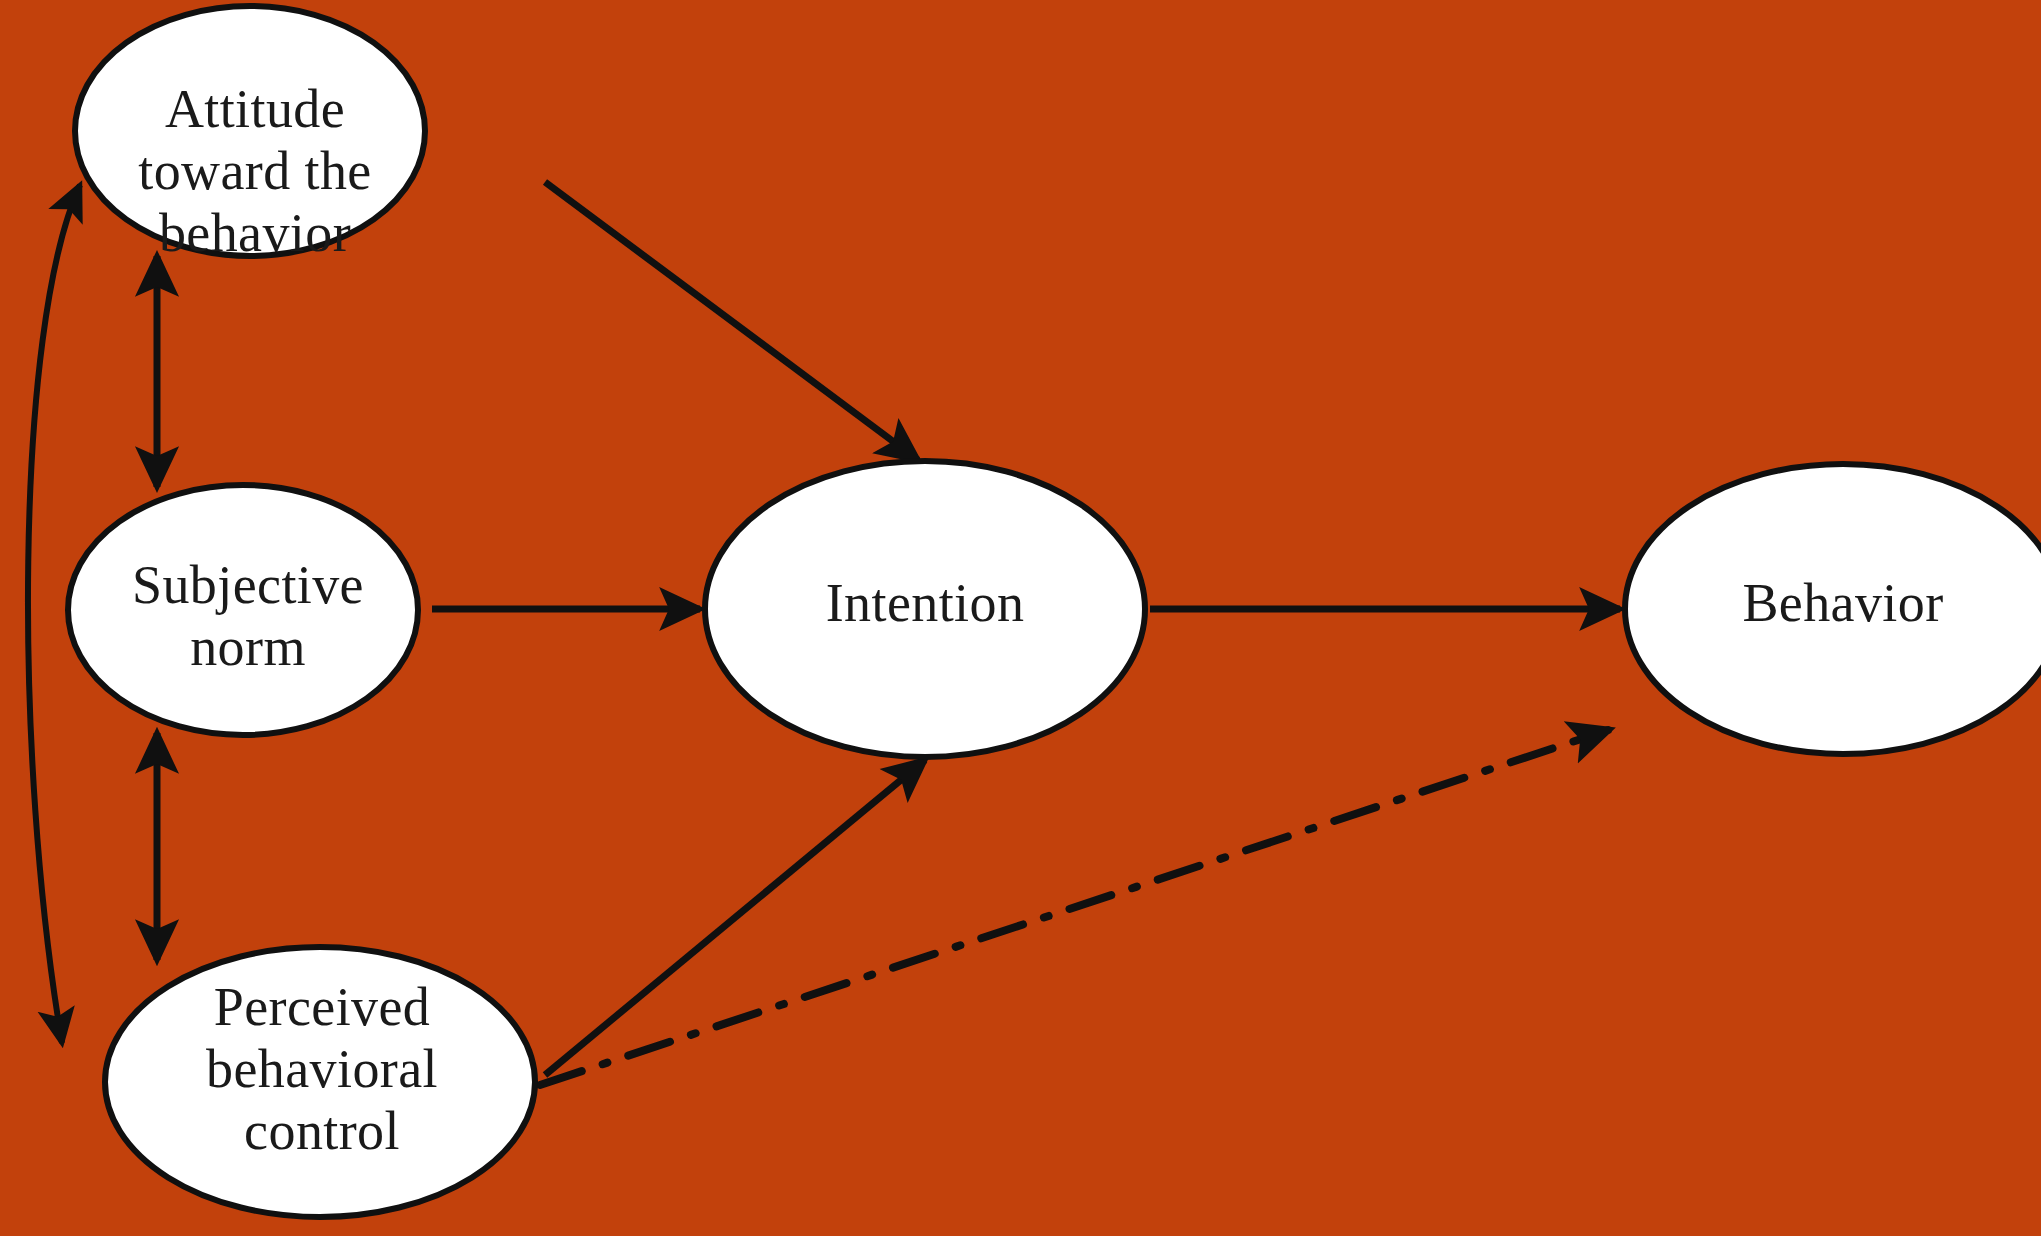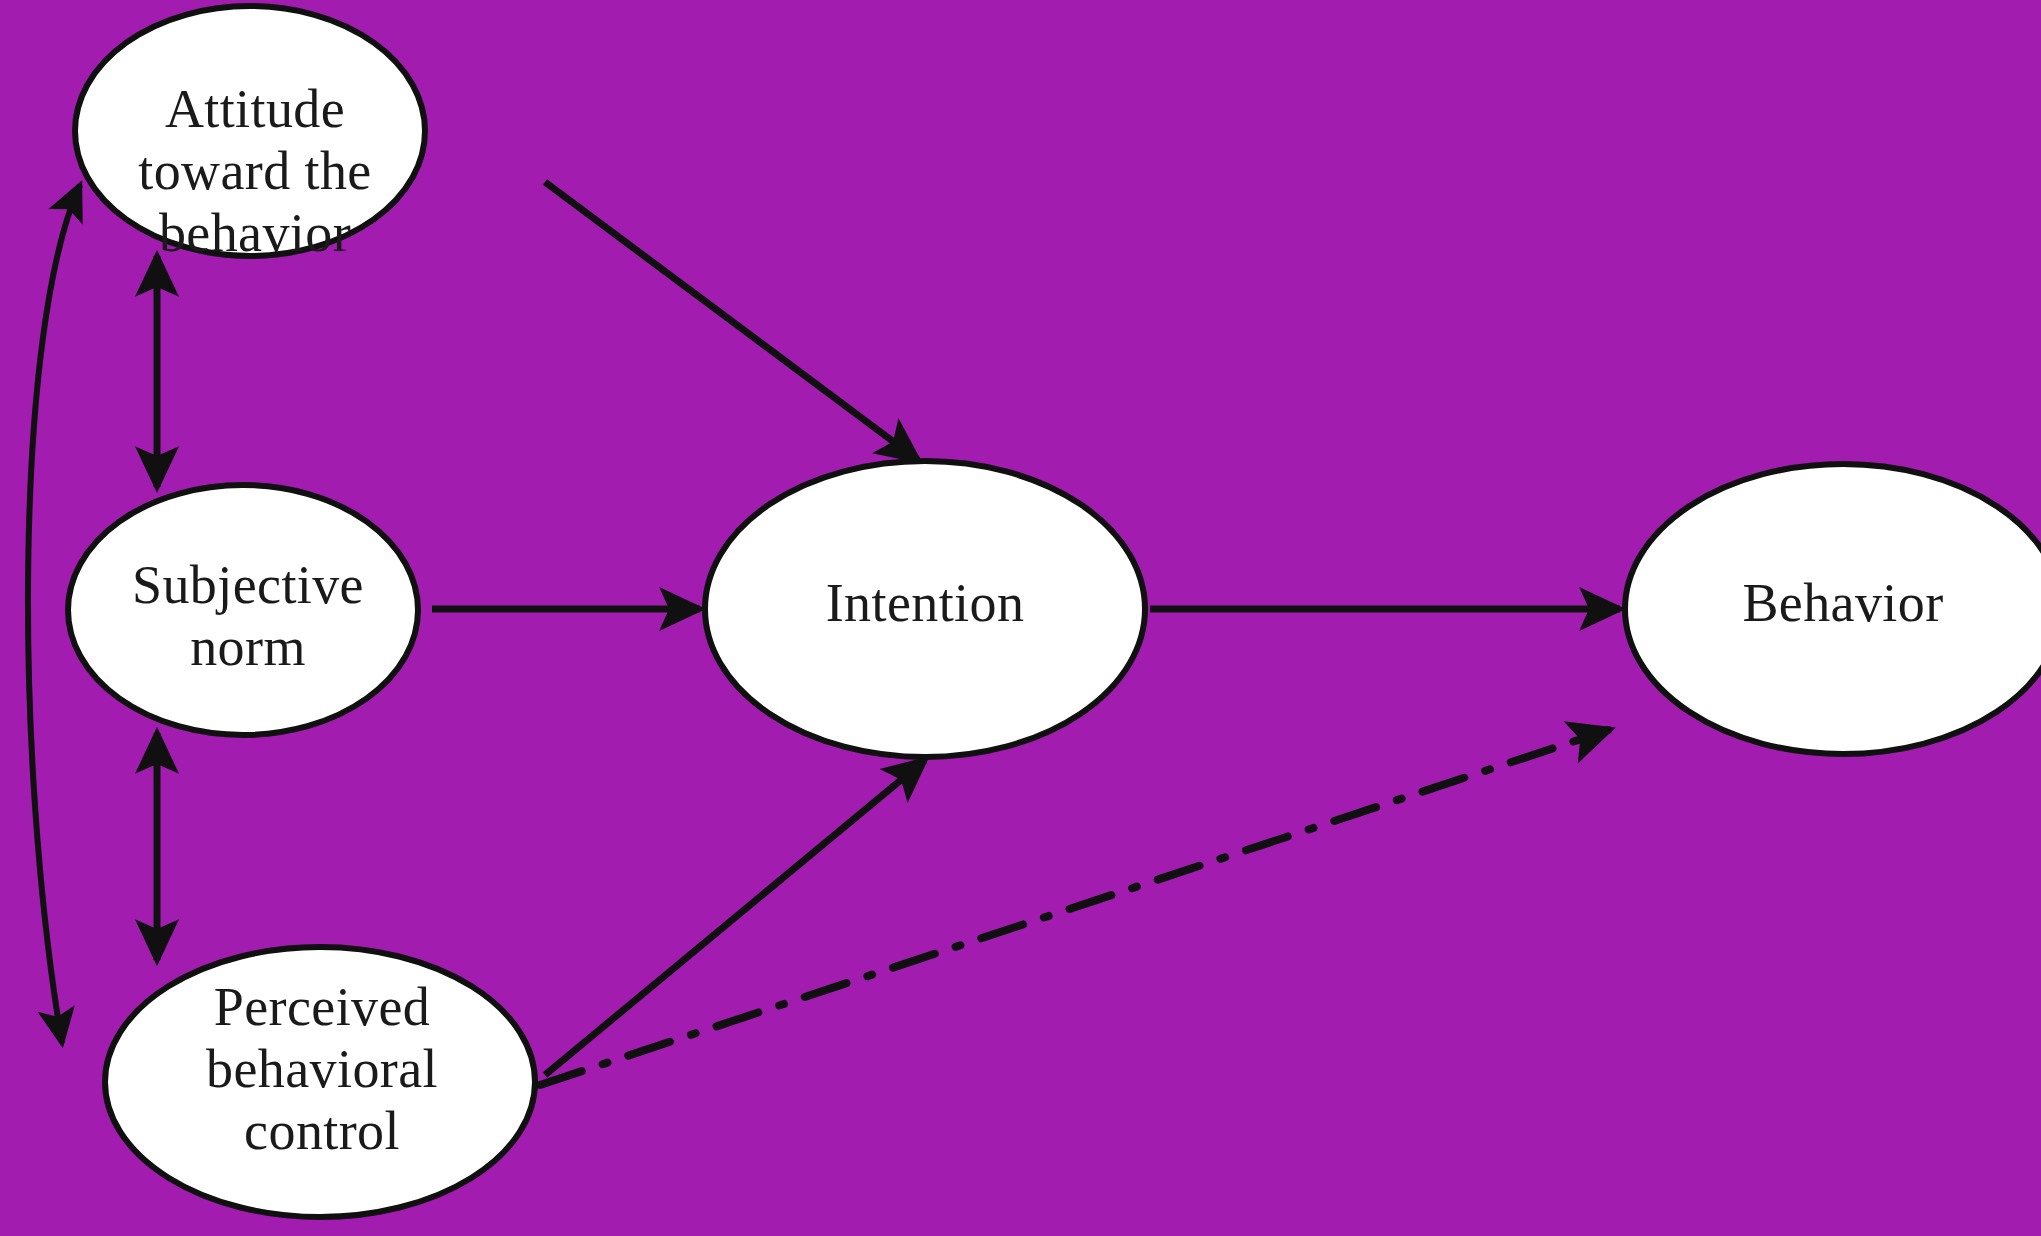--- a/index.html
+++ b/index.html
@@ -10,21 +10,21 @@
   body {
     width: 2041px;
     height: 1236px;
     font-family: "Liberation Serif", "DejaVu Serif", serif;
     overflow: hidden;
   }
   #diagram-root {
     position: relative;
     width: 2041px;
     height: 1236px;
-    background: #a21caf;
+    background: #c2410c;
   }
   svg#tpb-svg {
     display: block;
     width: 2041px;
     height: 1236px;
   }
   .node-ellipse {
     fill: #ffffff;
     stroke: #101010;
     stroke-width: 6;

